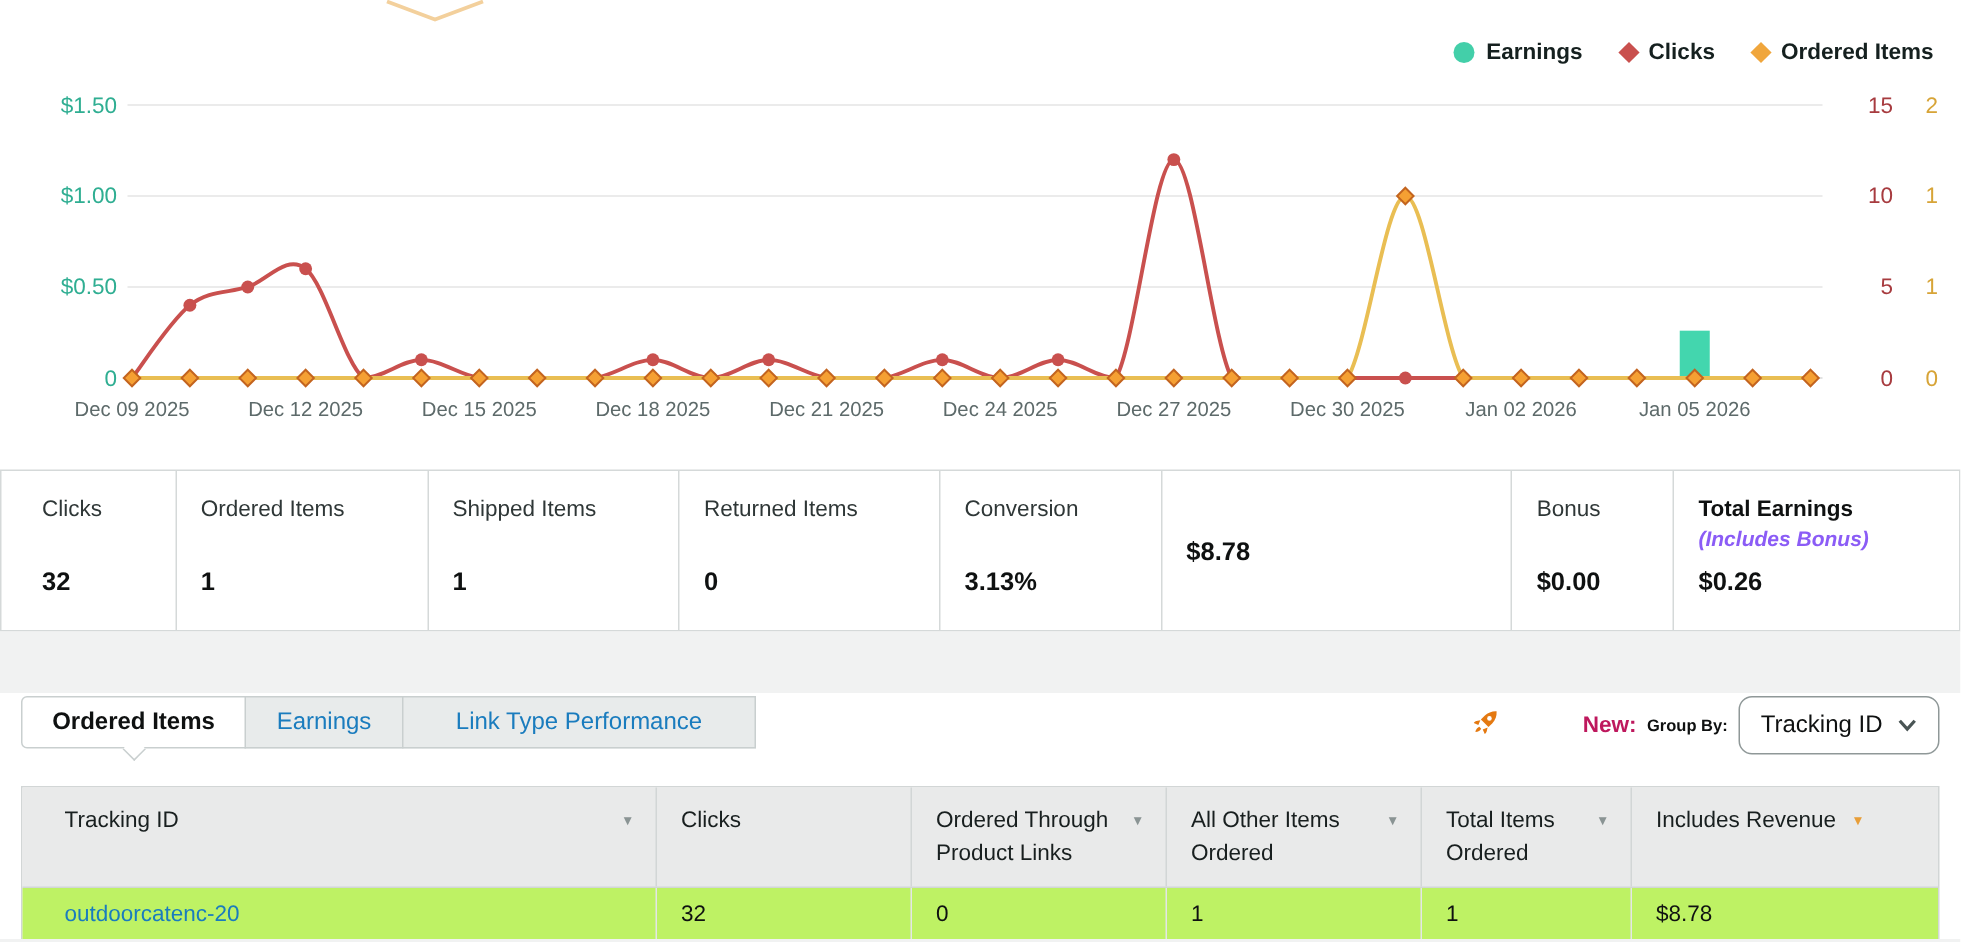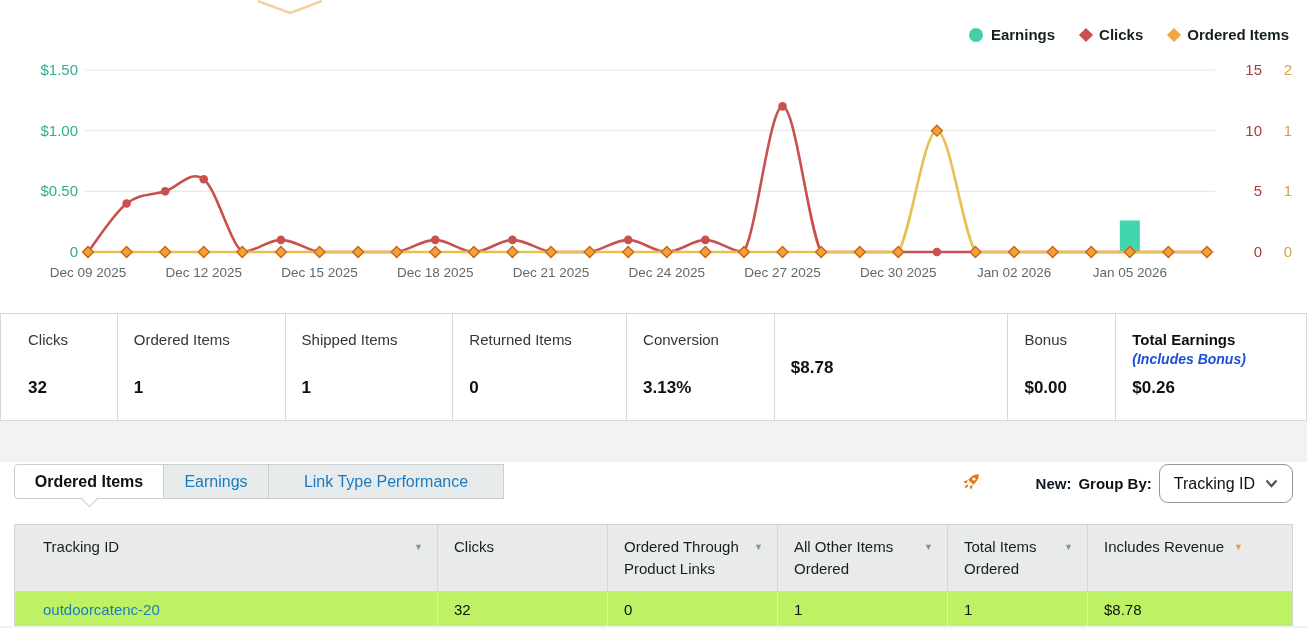--- a/index.html
+++ b/index.html
@@ -16,41 +16,41 @@
   .lg-diamond { width:10px; height:10px; transform:rotate(45deg); display:inline-block; }
 
   
   #stats-bar { position:absolute; top:313px; left:0; width:1307px; height:108px;
     background:#fff; border:1px solid #d5d9d9; display:flex; }
   .stat-cell { border-right:1px solid #d5d9d9; padding:16px 16px 0 16px; }
   .stat-cell:first-child { padding-left:27px; }
   .stat-cell:last-child { border-right:none; }
   .stat-label { font-size:15px; color:#2f3737; line-height:20px; }
   .stat-label.emph { font-weight:bold; color:#0f1111; }
-  .stat-sublabel { font-size:14px; font-style:italic; font-weight:bold; color:#1d4ed8; line-height:18px; }
+  .stat-sublabel { font-size:14px; font-style:italic; font-weight:bold; color:#8b5cf6; line-height:18px; }
   .stat-value { font-size:17px; font-weight:bold; color:#0f1111; margin-top:28px; }
   .stat-cell.has-sub .stat-value { margin-top:10px; }
 
   .gray-band { position:absolute; left:0; width:1307px; background:#f1f2f2; }
   #band-mid { top:421px; height:41px; }
   #band-bottom { top:626px; height:2px; }
 
   
   #tabs-row { position:absolute; top:464px; left:14px; width:1279px; height:39px; }
   #tab-group { display:inline-flex; position:relative; }
   .tab { height:35px; line-height:33px; text-align:center; font-size:16px; border:1px solid #c9cfcf;
     background:#e8ebeb; color:#1a7cbe; margin-left:-1px; cursor:pointer; position:relative; }
   .tab:first-child { margin-left:0; border-radius:4px 0 0 4px; }
   .tab:last-child { border-radius:0 4px 4px 0; }
   .tab.active { background:#fff; color:#0f1111; font-weight:bold; z-index:2; }
   #tab-notch { position:absolute; left:70px; bottom:-6px; width:11px; height:11px; background:#fff;
     border-right:1px solid #c9cfcf; border-bottom:1px solid #c9cfcf; transform:rotate(45deg); z-index:3; }
   #group-by { position:absolute; right:0; top:0; height:39px; display:flex; align-items:center; gap:7px; }
-  #new-label { color:#0f172a; font-weight:bold; font-size:15px;margin-left:48px; }
-  #groupby-label { color:#0f1111; font-weight:bold; font-size:15px; }
+  #new-label { color:#be185d; font-weight:bold; font-size:15px;margin-left:48px; }
+  #groupby-label { color:#0f1111; font-weight:bold; font-size:11px; }
   #tracking-dropdown { height:39px; min-width:133px; border:1px solid #8f9898; border-radius:9px;
     background:#fff; display:flex; align-items:center; justify-content:center; gap:10px;
     padding:0 14px; font-size:16px; color:#0f1111; cursor:pointer; }
 
   
   #report-table { position:absolute; top:524px; left:14px; width:1279px; border:1px solid #d2d6d6; }
   #thead { display:flex; background:#e9eaea; border-bottom:1px solid #d2d6d6; }
   .th { padding:11px 14px 11px 16px; font-size:15px; color:#181f1f; line-height:22px; min-height:64px;
     border-right:1px solid #d2d6d6; cursor:pointer; }
   .th:first-child { padding-left:28px; }

